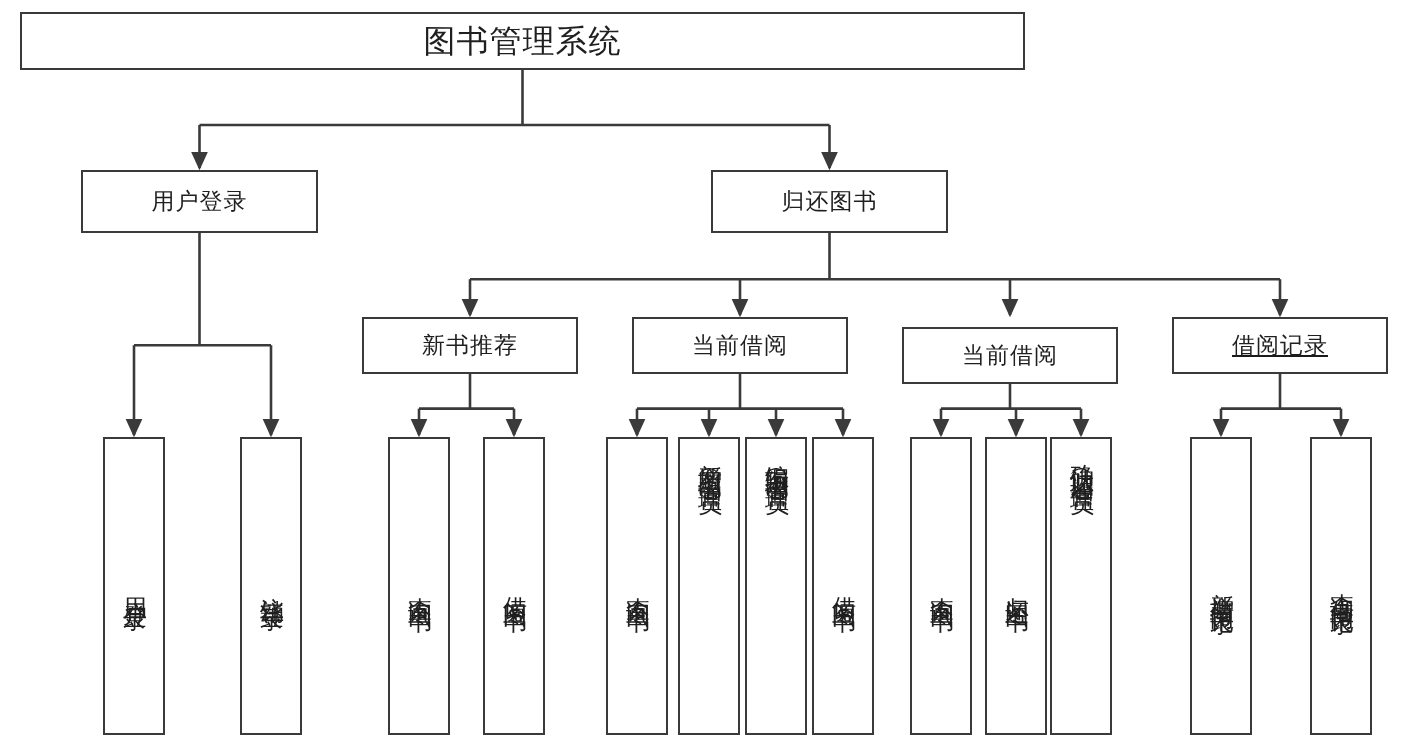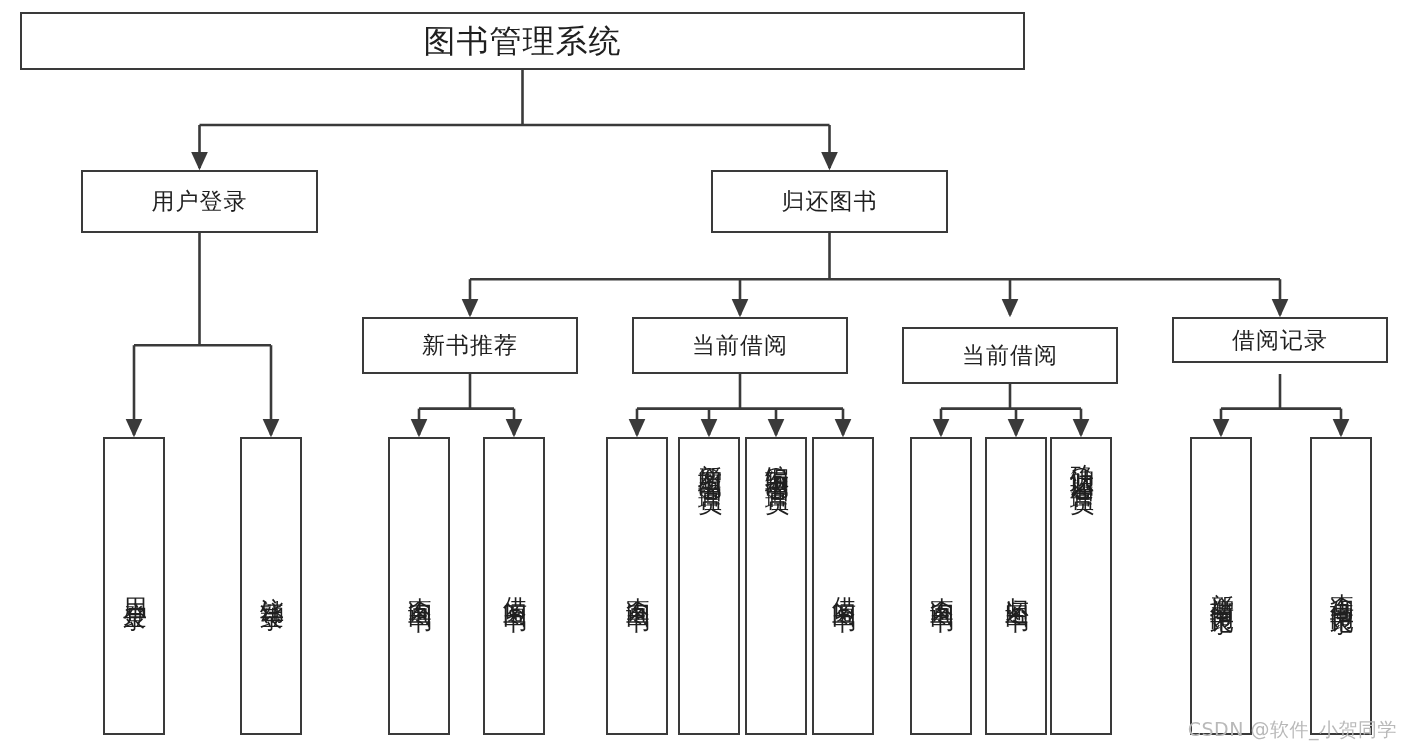--- a/index.html
+++ b/index.html
@@ -132,21 +132,21 @@
       </div>
       <div class="node" style="left: 362px; top: 317px; width: 216px; height: 57px;">
         <span class="label">新书推荐</span>
       </div>
       <div class="node" style="left: 632px; top: 317px; width: 216px; height: 57px;">
         <span class="label">当前借阅</span>
       </div>
       <div class="node" style="left: 902px; top: 327px; width: 216px; height: 57px;">
         <span class="label">当前借阅</span>
       </div>
-      <div class="node" style="left: 1172px; top: 317px; width: 216px; height: 46px;">
+      <div class="node" style="left: 1172px; top: 317px; width: 216px; height: 57px; text-decoration: underline;">
         <span class="label">借阅记录</span>
       </div>
       <div class="node leaf centered" style="left: 103px; top: 437px; width: 62px; height: 298px;">
         <span class="label">用户登录</span>
       </div>
       <div class="node leaf centered" style="left: 240px; top: 437px; width: 62px; height: 298px;">
         <span class="label">注销登录</span>
       </div>
       <div class="node leaf centered" style="left: 388px; top: 437px; width: 62px; height: 298px;">
         <span class="label">查询图书</span>
@@ -176,14 +176,13 @@
         <span class="label">确认归还（管理员）</span>
       </div>
       <div class="node leaf centered" style="left: 1190px; top: 437px; width: 62px; height: 298px;">
         <span class="label">新增借阅记录</span>
       </div>
       <div class="node leaf centered" style="left: 1310px; top: 437px; width: 62px; height: 298px;">
         <span class="label">查询借阅记录</span>
       </div>
     </div>
 
-  <div class="watermark">CSDN @软件_小贺同学</div>
 </div>
 
 </body></html>

